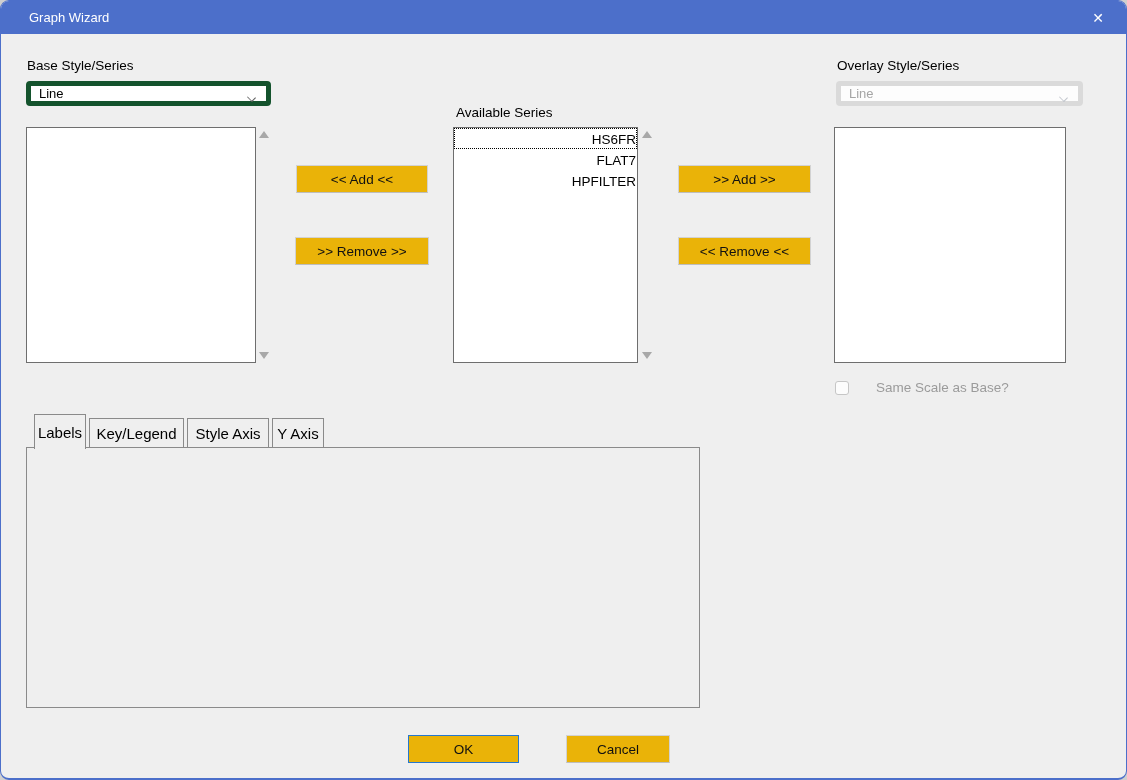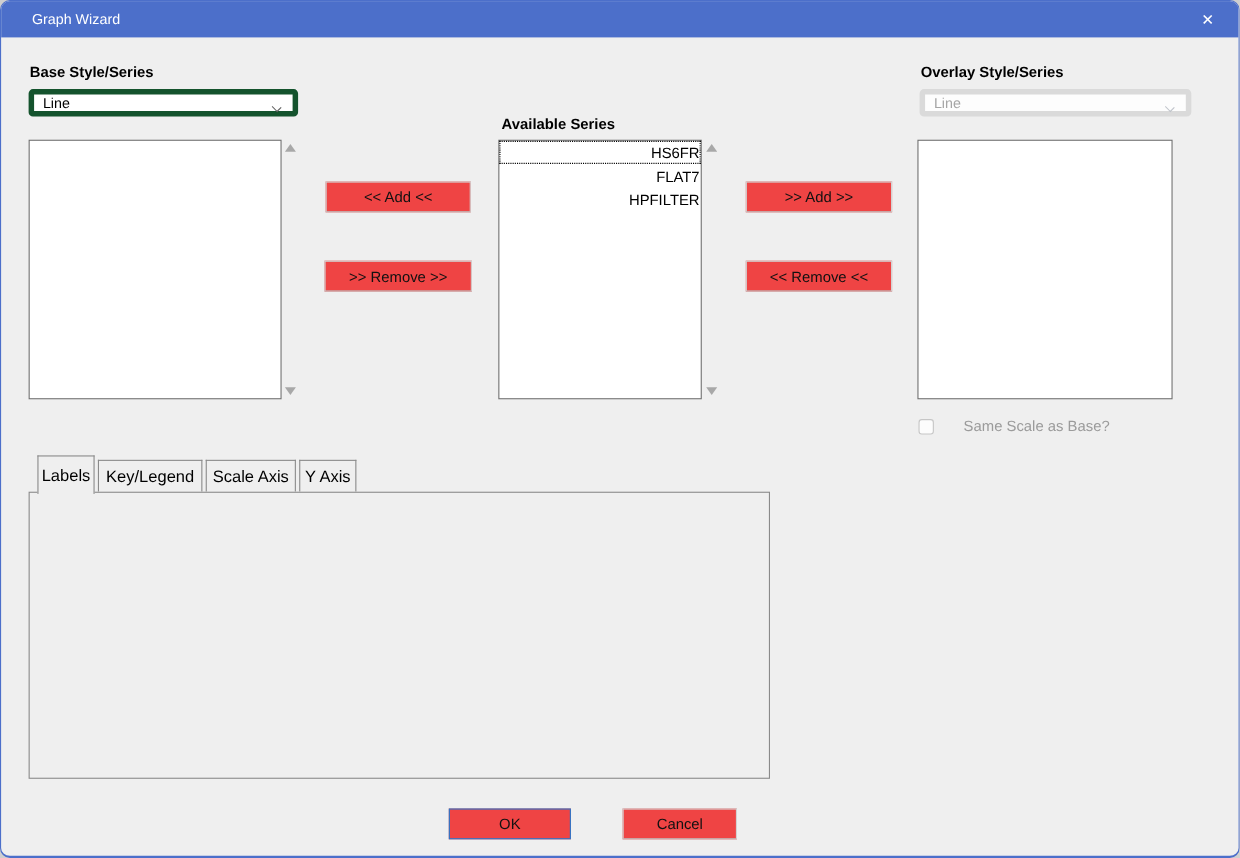--- a/index.html
+++ b/index.html
@@ -22,21 +22,21 @@
   }
   .titlebar .title {
     color: #ffffff; font-size: 13px; padding-left: 28px;
   }
   .close-btn {
     position: absolute; right: 8px; top: 0; width: 40px; height: 33px;
     display: flex; align-items: center; justify-content: center;
     color: #ffffff; font-size: 14px; cursor: default;
   }
 
-  .lbl { position: absolute; font-size: 13.5px; color: #000; white-space: nowrap; font-weight: bold; }
+  .lbl { position: absolute; font-size: 13.5px; color: #000; white-space: nowrap; }
 
   
   .dropdown {
     position: absolute; height: 25px; background: #ffffff;
     border: 5px solid #14532d; border-radius: 4px;
     display: flex; align-items: center;
     font-size: 13px; color: #000; padding: 0 8px;
   }
   .dropdown .chev {
     position: absolute; right: 11px; top: 8px;
@@ -69,21 +69,21 @@
   }
   .scroll-arrow .tri-down {
     width: 0; height: 0;
     border-left: 5.5px solid transparent; border-right: 5.5px solid transparent;
     border-top: 7px solid #a8a8a8;
   }
 
   
   .btn {
     position: absolute;
-    background: #ef4444;
+    background: #eab308;
     border: 1px solid #d2d2d2; border-bottom-color: #bdbdbd;
     border-radius: 0;
     font-size: 13.5px; color: #111;
     display: flex; align-items: center; justify-content: center;
     cursor: default;
   }
   .btn.default-btn { border: 1.5px solid var(--accent, #2577CF); }
 
   
   .checkbox-row { position: absolute; display: flex; align-items: center; gap: 20px; }
@@ -165,21 +165,21 @@
   </div>
   <div class="listbox" style="left:833px; top:126px; width:232px; height:236px;"></div>
 
   <div class="checkbox-row" style="left:834px; top:379px;">
     <div class="checkbox"></div>
     <span class="cb-label">Same Scale as Base?</span>
   </div>
 
   <div class="tab active" style="left:33px; width:52px;">Labels</div>
   <div class="tab inactive" style="left:88px; width:95px;">Key/Legend</div>
-  <div class="tab inactive" style="left:186px; width:82px;">Scale Axis</div>
+  <div class="tab inactive" style="left:186px; width:82px;">Style Axis</div>
   <div class="tab inactive" style="left:271px; width:52px;">Y Axis</div>
 
   <div class="tab-panel"></div>
 
   <div class="field-label" style="top:476px;">Header</div>
   <input class="field-input" style="top: 476px;" value="">
 
   <div class="field-label" style="top:523px;">Subheader</div>
   <input class="field-input" style="top: 523px;" value="">
 

